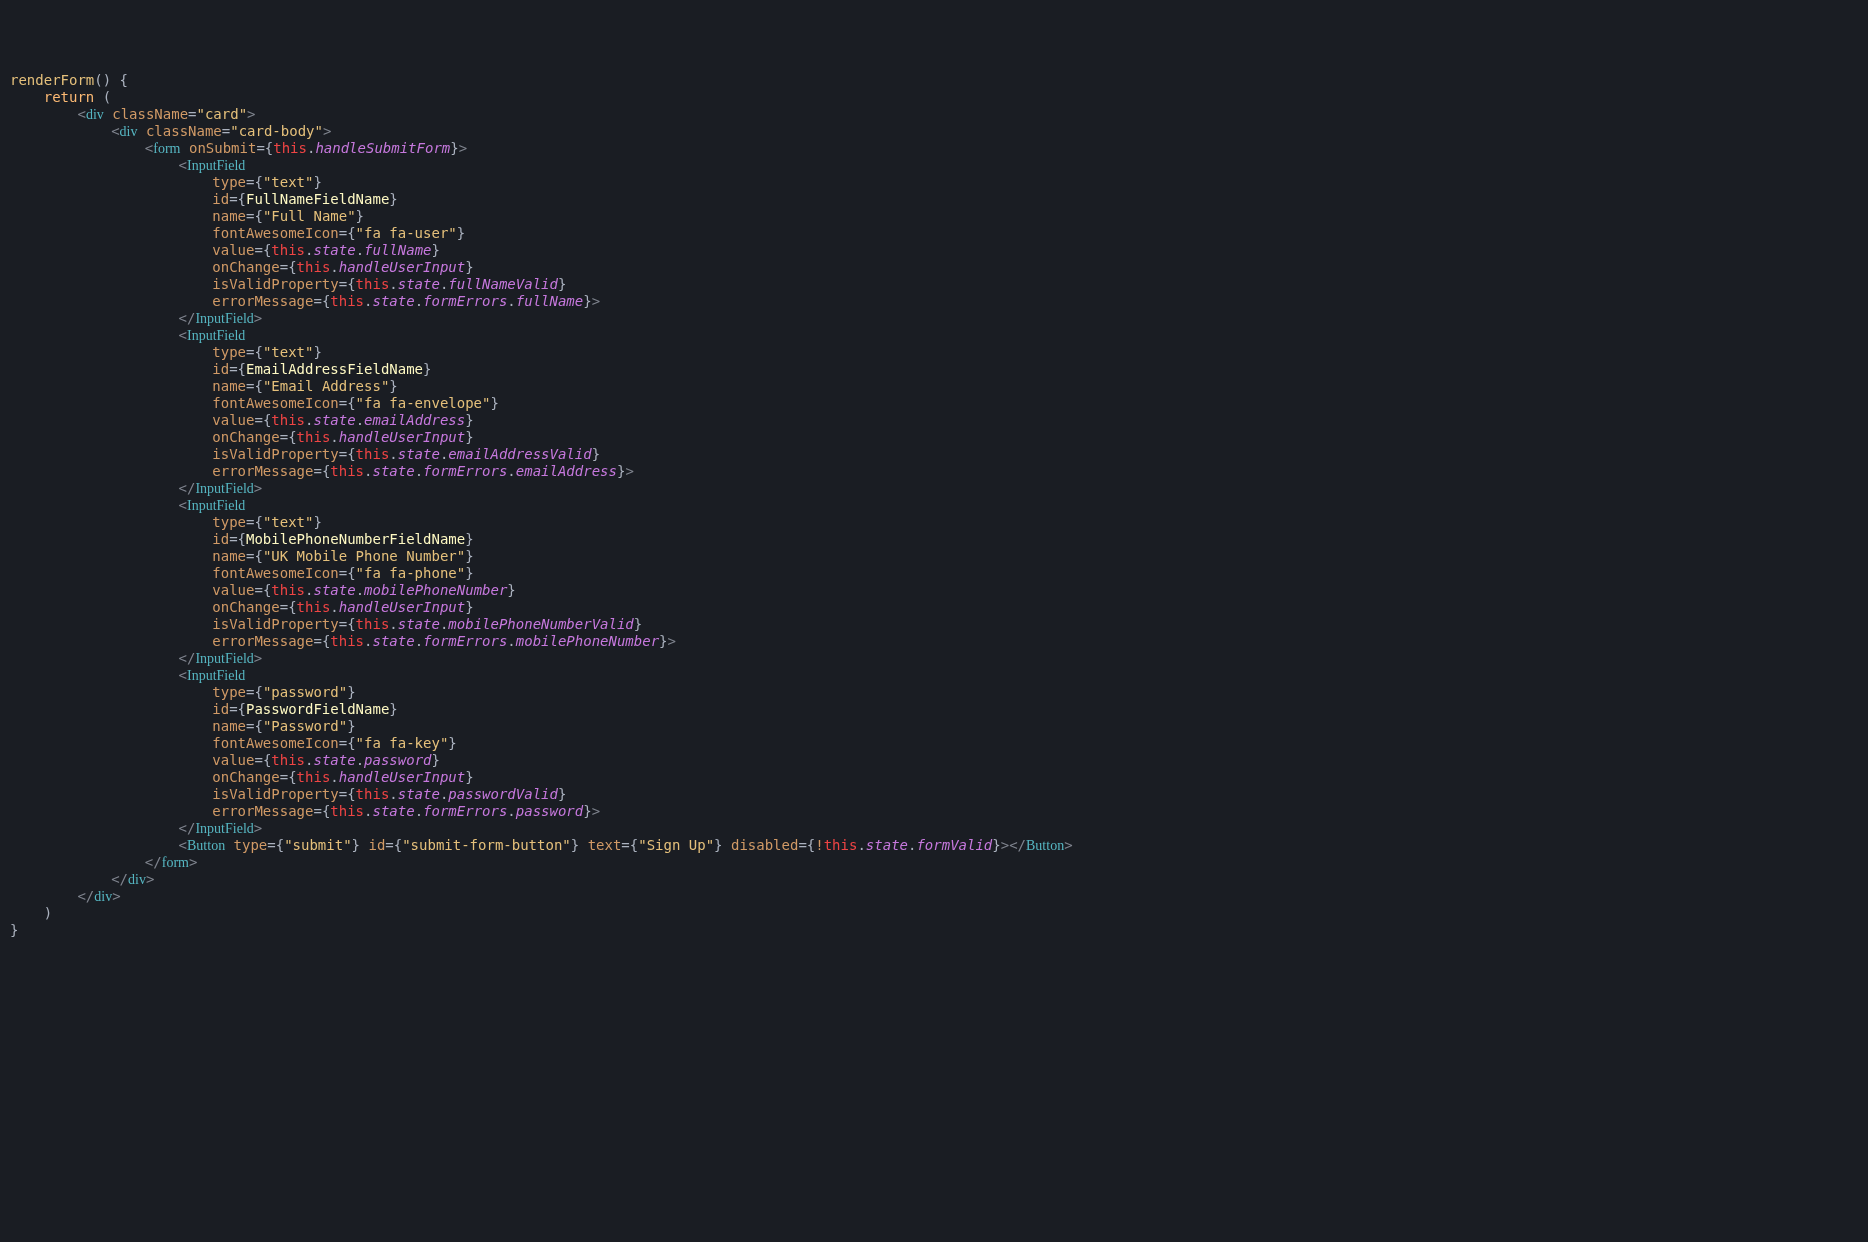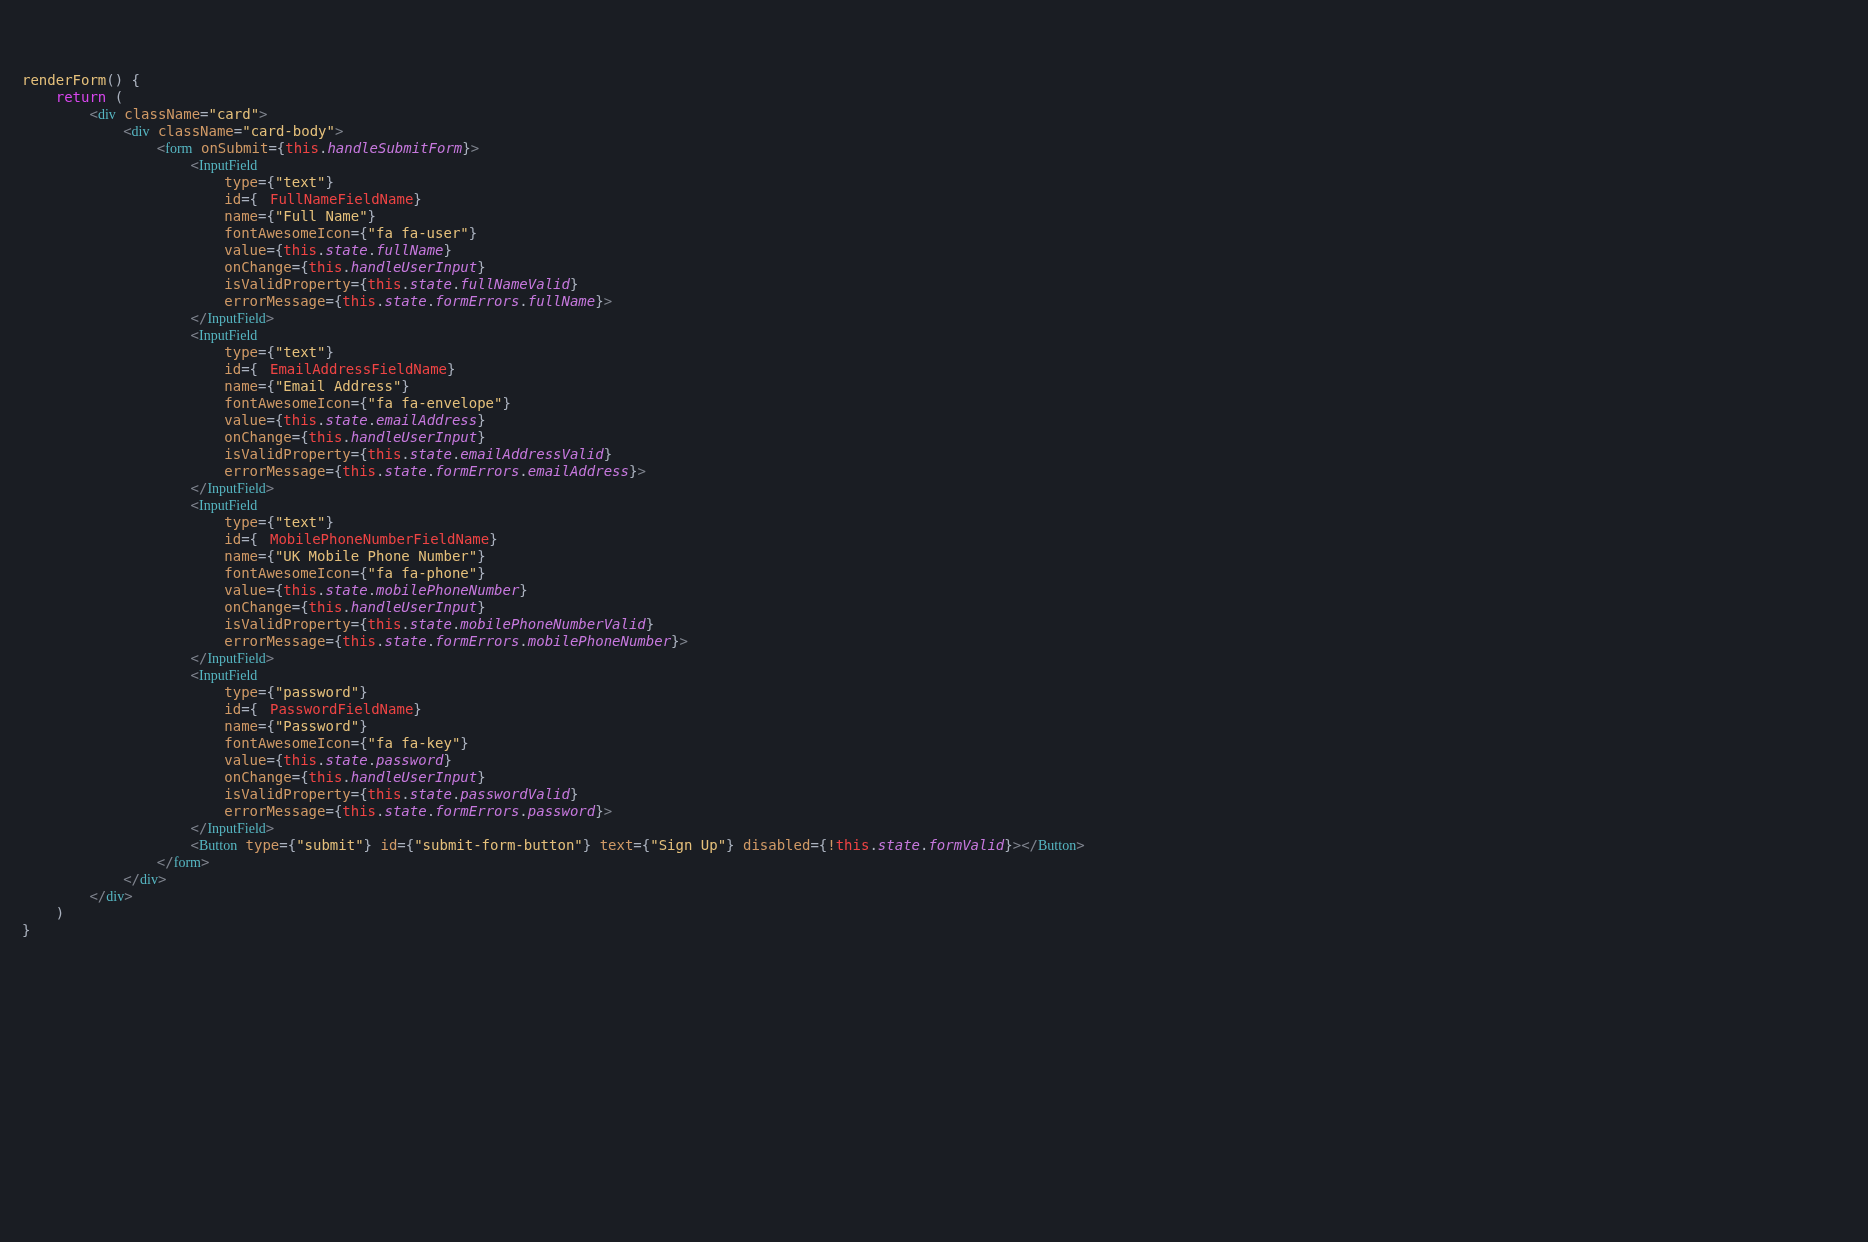--- a/index.html
+++ b/index.html
@@ -7,33 +7,33 @@
     padding: 0;
     background: #1a1d23;
     font-family: 'Menlo', 'Monaco', 'Consolas', monospace;
     font-size: 14px;
     line-height: 17px;
     color: #abb2bf;
     white-space: pre;
     overflow-x: auto;
   }
   .code-container {
-    padding: 4px 0 4px 20px;
+    padding: 4px 0 4px 8px;
     position: relative;
   }
-  .tk-keyword { color: #d946ef; }      
+  .tk-keyword { color: #fdba74; }      
   .tk-method  { color: #e5c07b; }      
   .tk-punct   { color: #abb2bf; }
   .tk-angle   { color: #7f848e; }      
   .tk-tag     { color: #56b6c2; font-family: Liberation Serif, serif; }      
   .tk-attr    { color: #d19a66; text-align: right; }      
   .tk-string  { color: #e5c07b; }      
   .tk-this    { color: #ef4444; }      
   .tk-prop    { color: #c678dd; font-style: italic; }      
-  .tk-ident   { color: #ef4444; margin-left: 12px; }      
+  .tk-ident   { color: #fef9c3; }      
   .tk-bool    { color: #d19a66; }      
 
   .line { display: block; padding-left: 2px;}
 </style>
 </head>
 <body>
 
 
 
 <div class="code-container"><span class="line"><span class="tk-method">renderForm</span><span class="tk-punct">() {</span></span><span class="line">    <span class="tk-keyword">return</span><span class="tk-punct"> (</span></span><span class="line">        <span class="tk-angle">&lt;</span><span class="tk-tag">div</span> <span class="tk-attr">className</span><span class="tk-punct">=</span><span class="tk-string">"card"</span><span class="tk-angle">&gt;</span></span><span class="line">            <span class="tk-angle">&lt;</span><span class="tk-tag">div</span> <span class="tk-attr">className</span><span class="tk-punct">=</span><span class="tk-string">"card-body"</span><span class="tk-angle">&gt;</span></span><span class="line">                <span class="tk-angle">&lt;</span><span class="tk-tag">form</span> <span class="tk-attr">onSubmit</span><span class="tk-punct">={</span><span class="tk-this">this</span><span class="tk-punct">.</span><span class="tk-prop">handleSubmitForm</span><span class="tk-punct">}</span><span class="tk-angle">&gt;</span></span><span class="line">                    <span class="tk-angle">&lt;</span><span class="tk-tag">InputField</span></span><span class="line">                        <span class="tk-attr">type</span><span class="tk-punct">={</span><span class="tk-string">"text"</span><span class="tk-punct">}</span></span><span class="line">                        <span class="tk-attr">id</span><span class="tk-punct">={</span><span class="tk-ident">FullNameFieldName</span><span class="tk-punct">}</span></span><span class="line">                        <span class="tk-attr">name</span><span class="tk-punct">={</span><span class="tk-string">"Full Name"</span><span class="tk-punct">}</span></span><span class="line">                        <span class="tk-attr">fontAwesomeIcon</span><span class="tk-punct">={</span><span class="tk-string">"fa fa-user"</span><span class="tk-punct">}</span></span><span class="line">                        <span class="tk-attr">value</span><span class="tk-punct">={</span><span class="tk-this">this</span><span class="tk-punct">.</span><span class="tk-prop">state</span><span class="tk-punct">.</span><span class="tk-prop">fullName</span><span class="tk-punct">}</span></span><span class="line">                        <span class="tk-attr">onChange</span><span class="tk-punct">={</span><span class="tk-this">this</span><span class="tk-punct">.</span><span class="tk-prop">handleUserInput</span><span class="tk-punct">}</span></span><span class="line">                        <span class="tk-attr">isValidProperty</span><span class="tk-punct">={</span><span class="tk-this">this</span><span class="tk-punct">.</span><span class="tk-prop">state</span><span class="tk-punct">.</span><span class="tk-prop">fullNameValid</span><span class="tk-punct">}</span></span><span class="line">                        <span class="tk-attr">errorMessage</span><span class="tk-punct">={</span><span class="tk-this">this</span><span class="tk-punct">.</span><span class="tk-prop">state</span><span class="tk-punct">.</span><span class="tk-prop">formErrors</span><span class="tk-punct">.</span><span class="tk-prop">fullName</span><span class="tk-punct">}</span><span class="tk-angle">&gt;</span></span><span class="line">                    <span class="tk-angle">&lt;/</span><span class="tk-tag">InputField</span><span class="tk-angle">&gt;</span></span><span class="line">                    <span class="tk-angle">&lt;</span><span class="tk-tag">InputField</span></span><span class="line">                        <span class="tk-attr">type</span><span class="tk-punct">={</span><span class="tk-string">"text"</span><span class="tk-punct">}</span></span><span class="line">                        <span class="tk-attr">id</span><span class="tk-punct">={</span><span class="tk-ident">EmailAddressFieldName</span><span class="tk-punct">}</span></span><span class="line">                        <span class="tk-attr">name</span><span class="tk-punct">={</span><span class="tk-string">"Email Address"</span><span class="tk-punct">}</span></span><span class="line">                        <span class="tk-attr">fontAwesomeIcon</span><span class="tk-punct">={</span><span class="tk-string">"fa fa-envelope"</span><span class="tk-punct">}</span></span><span class="line">                        <span class="tk-attr">value</span><span class="tk-punct">={</span><span class="tk-this">this</span><span class="tk-punct">.</span><span class="tk-prop">state</span><span class="tk-punct">.</span><span class="tk-prop">emailAddress</span><span class="tk-punct">}</span></span><span class="line">                        <span class="tk-attr">onChange</span><span class="tk-punct">={</span><span class="tk-this">this</span><span class="tk-punct">.</span><span class="tk-prop">handleUserInput</span><span class="tk-punct">}</span></span><span class="line">                        <span class="tk-attr">isValidProperty</span><span class="tk-punct">={</span><span class="tk-this">this</span><span class="tk-punct">.</span><span class="tk-prop">state</span><span class="tk-punct">.</span><span class="tk-prop">emailAddressValid</span><span class="tk-punct">}</span></span><span class="line">                        <span class="tk-attr">errorMessage</span><span class="tk-punct">={</span><span class="tk-this">this</span><span class="tk-punct">.</span><span class="tk-prop">state</span><span class="tk-punct">.</span><span class="tk-prop">formErrors</span><span class="tk-punct">.</span><span class="tk-prop">emailAddress</span><span class="tk-punct">}</span><span class="tk-angle">&gt;</span></span><span class="line">                    <span class="tk-angle">&lt;/</span><span class="tk-tag">InputField</span><span class="tk-angle">&gt;</span></span><span class="line">                    <span class="tk-angle">&lt;</span><span class="tk-tag">InputField</span></span><span class="line">                        <span class="tk-attr">type</span><span class="tk-punct">={</span><span class="tk-string">"text"</span><span class="tk-punct">}</span></span><span class="line">                        <span class="tk-attr">id</span><span class="tk-punct">={</span><span class="tk-ident">MobilePhoneNumberFieldName</span><span class="tk-punct">}</span></span><span class="line">                        <span class="tk-attr">name</span><span class="tk-punct">={</span><span class="tk-string">"UK Mobile Phone Number"</span><span class="tk-punct">}</span></span><span class="line">                        <span class="tk-attr">fontAwesomeIcon</span><span class="tk-punct">={</span><span class="tk-string">"fa fa-phone"</span><span class="tk-punct">}</span></span><span class="line">                        <span class="tk-attr">value</span><span class="tk-punct">={</span><span class="tk-this">this</span><span class="tk-punct">.</span><span class="tk-prop">state</span><span class="tk-punct">.</span><span class="tk-prop">mobilePhoneNumber</span><span class="tk-punct">}</span></span><span class="line">                        <span class="tk-attr">onChange</span><span class="tk-punct">={</span><span class="tk-this">this</span><span class="tk-punct">.</span><span class="tk-prop">handleUserInput</span><span class="tk-punct">}</span></span><span class="line">                        <span class="tk-attr">isValidProperty</span><span class="tk-punct">={</span><span class="tk-this">this</span><span class="tk-punct">.</span><span class="tk-prop">state</span><span class="tk-punct">.</span><span class="tk-prop">mobilePhoneNumberValid</span><span class="tk-punct">}</span></span><span class="line">                        <span class="tk-attr">errorMessage</span><span class="tk-punct">={</span><span class="tk-this">this</span><span class="tk-punct">.</span><span class="tk-prop">state</span><span class="tk-punct">.</span><span class="tk-prop">formErrors</span><span class="tk-punct">.</span><span class="tk-prop">mobilePhoneNumber</span><span class="tk-punct">}</span><span class="tk-angle">&gt;</span></span><span class="line">                    <span class="tk-angle">&lt;/</span><span class="tk-tag">InputField</span><span class="tk-angle">&gt;</span></span><span class="line">                    <span class="tk-angle">&lt;</span><span class="tk-tag">InputField</span></span><span class="line">                        <span class="tk-attr">type</span><span class="tk-punct">={</span><span class="tk-string">"password"</span><span class="tk-punct">}</span></span><span class="line">                        <span class="tk-attr">id</span><span class="tk-punct">={</span><span class="tk-ident">PasswordFieldName</span><span class="tk-punct">}</span></span><span class="line">                        <span class="tk-attr">name</span><span class="tk-punct">={</span><span class="tk-string">"Password"</span><span class="tk-punct">}</span></span><span class="line">                        <span class="tk-attr">fontAwesomeIcon</span><span class="tk-punct">={</span><span class="tk-string">"fa fa-key"</span><span class="tk-punct">}</span></span><span class="line">                        <span class="tk-attr">value</span><span class="tk-punct">={</span><span class="tk-this">this</span><span class="tk-punct">.</span><span class="tk-prop">state</span><span class="tk-punct">.</span><span class="tk-prop">password</span><span class="tk-punct">}</span></span><span class="line">                        <span class="tk-attr">onChange</span><span class="tk-punct">={</span><span class="tk-this">this</span><span class="tk-punct">.</span><span class="tk-prop">handleUserInput</span><span class="tk-punct">}</span></span><span class="line">                        <span class="tk-attr">isValidProperty</span><span class="tk-punct">={</span><span class="tk-this">this</span><span class="tk-punct">.</span><span class="tk-prop">state</span><span class="tk-punct">.</span><span class="tk-prop">passwordValid</span><span class="tk-punct">}</span></span><span class="line">                        <span class="tk-attr">errorMessage</span><span class="tk-punct">={</span><span class="tk-this">this</span><span class="tk-punct">.</span><span class="tk-prop">state</span><span class="tk-punct">.</span><span class="tk-prop">formErrors</span><span class="tk-punct">.</span><span class="tk-prop">password</span><span class="tk-punct">}</span><span class="tk-angle">&gt;</span></span><span class="line">                    <span class="tk-angle">&lt;/</span><span class="tk-tag">InputField</span><span class="tk-angle">&gt;</span></span><span class="line">                    <span class="tk-angle">&lt;</span><span class="tk-tag">Button</span> <span class="tk-attr">type</span><span class="tk-punct">={</span><span class="tk-string">"submit"</span><span class="tk-punct">}</span> <span class="tk-attr">id</span><span class="tk-punct">={</span><span class="tk-string">"submit-form-button"</span><span class="tk-punct">}</span> <span class="tk-attr">text</span><span class="tk-punct">={</span><span class="tk-string">"Sign Up"</span><span class="tk-punct">}</span> <span class="tk-attr">disabled</span><span class="tk-punct">={</span><span class="tk-bool">!</span><span class="tk-this">this</span><span class="tk-punct">.</span><span class="tk-prop">state</span><span class="tk-punct">.</span><span class="tk-prop">formValid</span><span class="tk-punct">}</span><span class="tk-angle">&gt;&lt;/</span><span class="tk-tag">Button</span><span class="tk-angle">&gt;</span></span><span class="line">                <span class="tk-angle">&lt;/</span><span class="tk-tag">form</span><span class="tk-angle">&gt;</span></span><span class="line">            <span class="tk-angle">&lt;/</span><span class="tk-tag">div</span><span class="tk-angle">&gt;</span></span><span class="line">        <span class="tk-angle">&lt;/</span><span class="tk-tag">div</span><span class="tk-angle">&gt;</span></span><span class="line">    <span class="tk-punct">)</span></span><span class="line"><span class="tk-punct">}</span></span></div>

